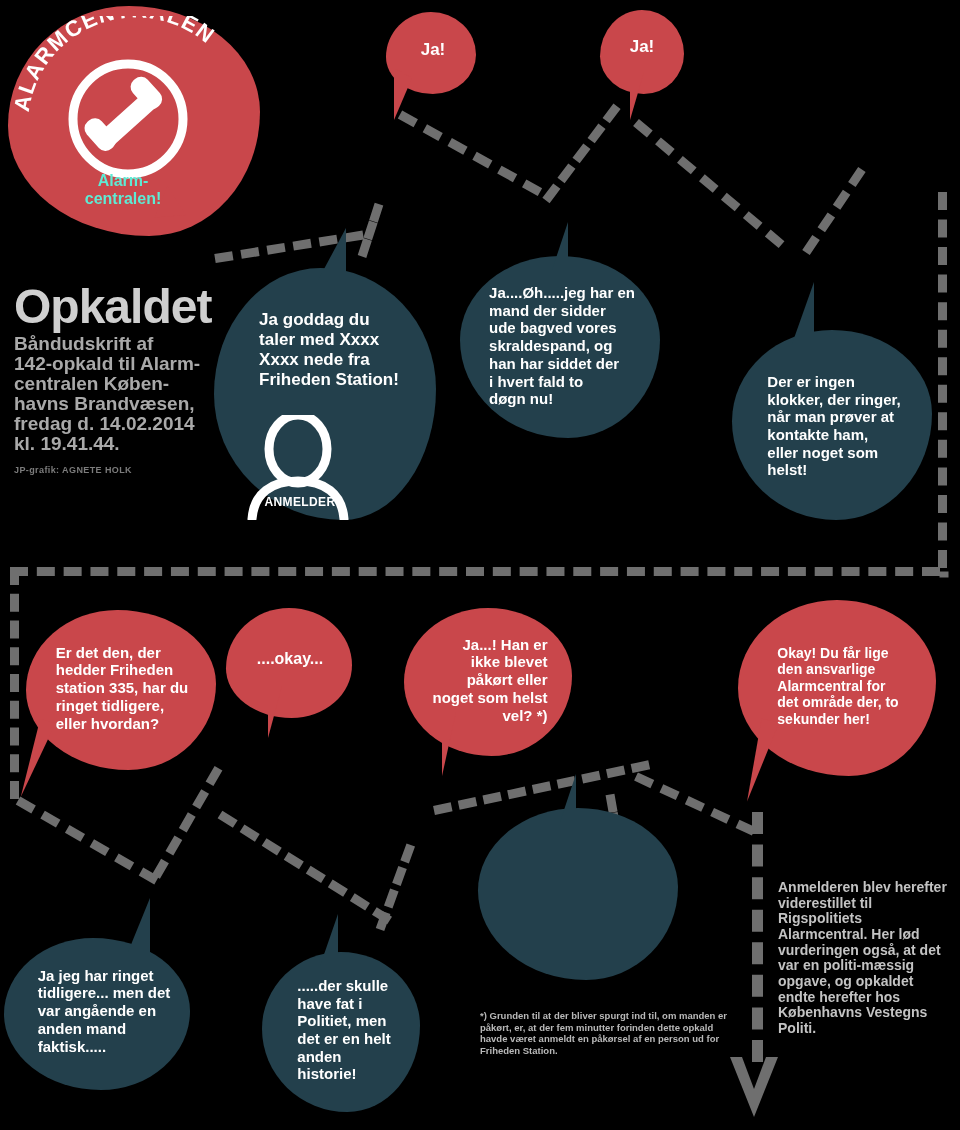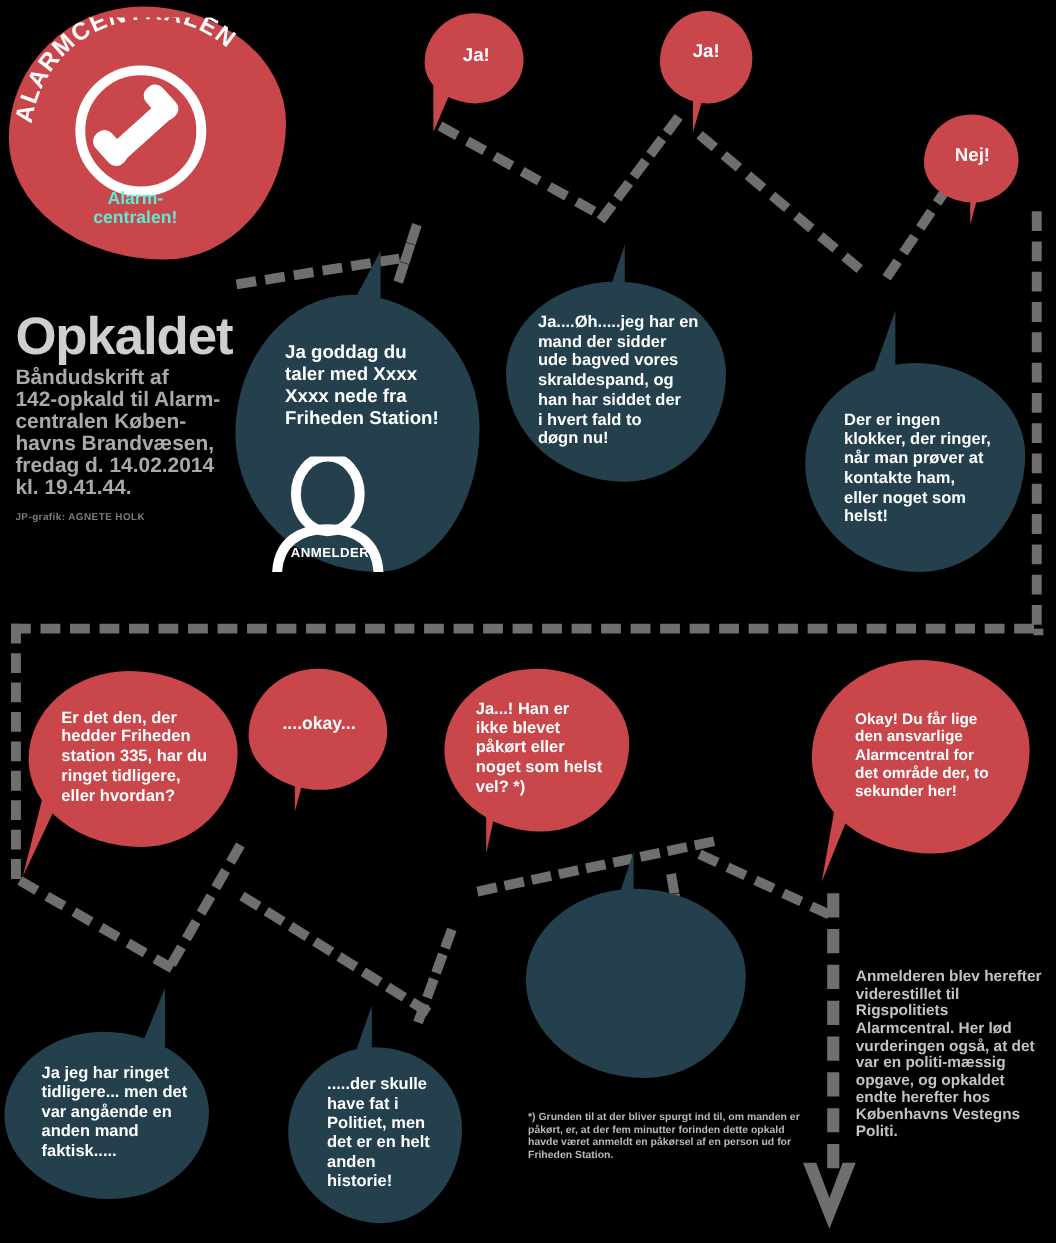--- a/index.html
+++ b/index.html
@@ -171,25 +171,20 @@
     <div class="tail" style="left:8px;top:56px;border-left:18px solid #c9474b;border-top:10px solid transparent;border-bottom:42px solid transparent;"></div>
     <div class="txt">Ja!</div>
   </div>
 
   <div class="bubble red" style="left:600px;top:10px;width:84px;height:84px;font-size:17px;padding:0 8px 10px 8px;">
     <div class="bub-shape"></div>
     <div class="tail" style="left:30px;top:62px;border-left:14px solid #c9474b;border-right:10px solid transparent;border-bottom:48px solid transparent;"></div>
     <div class="txt">Ja!</div>
   </div>
 
-  <div class="bubble red" style="left:840px;top:104px;width:86px;height:80px;font-size:17px;padding:0 6px 6px 8px;">
-    <div class="bub-shape"></div>
-    <div class="tail" style="left:42px;top:56px;border-left:12px solid #c9474b;border-right:12px solid transparent;border-bottom:44px solid transparent;"></div>
-    <div class="txt">Nej!</div>
-  </div>
 
   <div class="bubble dark" style="left:214px;top:268px;width:222px;height:252px;font-size:17px;align-items:flex-start;padding:42px 20px 0 28px;">
     <div class="bub-shape" style="border-radius:48% 52% 42% 58% / 50% 48% 52% 50%;"></div>
     <div class="tail" style="left:92px;top:-40px;border-left:10px solid transparent;border-right:30px solid #23404c;border-top:56px solid transparent;"></div>
     <div class="txt">Ja goddag du
 taler med Xxxx
 Xxxx nede fra
 Friheden Station!</div>
   </div>
 
@@ -231,21 +226,21 @@
 ringet tidligere,
 eller hvordan?</div>
   </div>
 
   <div class="bubble red" style="left:226px;top:608px;width:126px;height:110px;font-size:16px;padding:0 8px 8px 10px;">
     <div class="bub-shape"></div>
     <div class="tail" style="left:42px;top:78px;border-left:14px solid #c9474b;border-right:12px solid transparent;border-bottom:52px solid transparent;"></div>
     <div class="txt">....okay...</div>
   </div>
 
-  <div class="bubble red" style="left:404px;top:608px;width:168px;height:148px;font-size:15px;padding:2px 10px 6px 14px;">
+  <div class="bubble red" style="left:404px;top:608px;width:168px;height:148px;font-size:15px;padding:2px 10px 6px 14px;text-align:right;">
     <div class="bub-shape" style="border-radius:50% 50% 48% 52% / 50% 46% 54% 50%;"></div>
     <div class="tail" style="left:38px;top:104px;border-left:14px solid #c9474b;border-right:12px solid transparent;border-bottom:64px solid transparent;"></div>
     <div class="txt">Ja...! Han er
 ikke blevet
 påkørt eller
 noget som helst
 vel? *)</div>
   </div>
 
   <div class="bubble red" style="left:738px;top:600px;width:198px;height:176px;font-size:14px;padding:2px 12px 6px 14px;">

